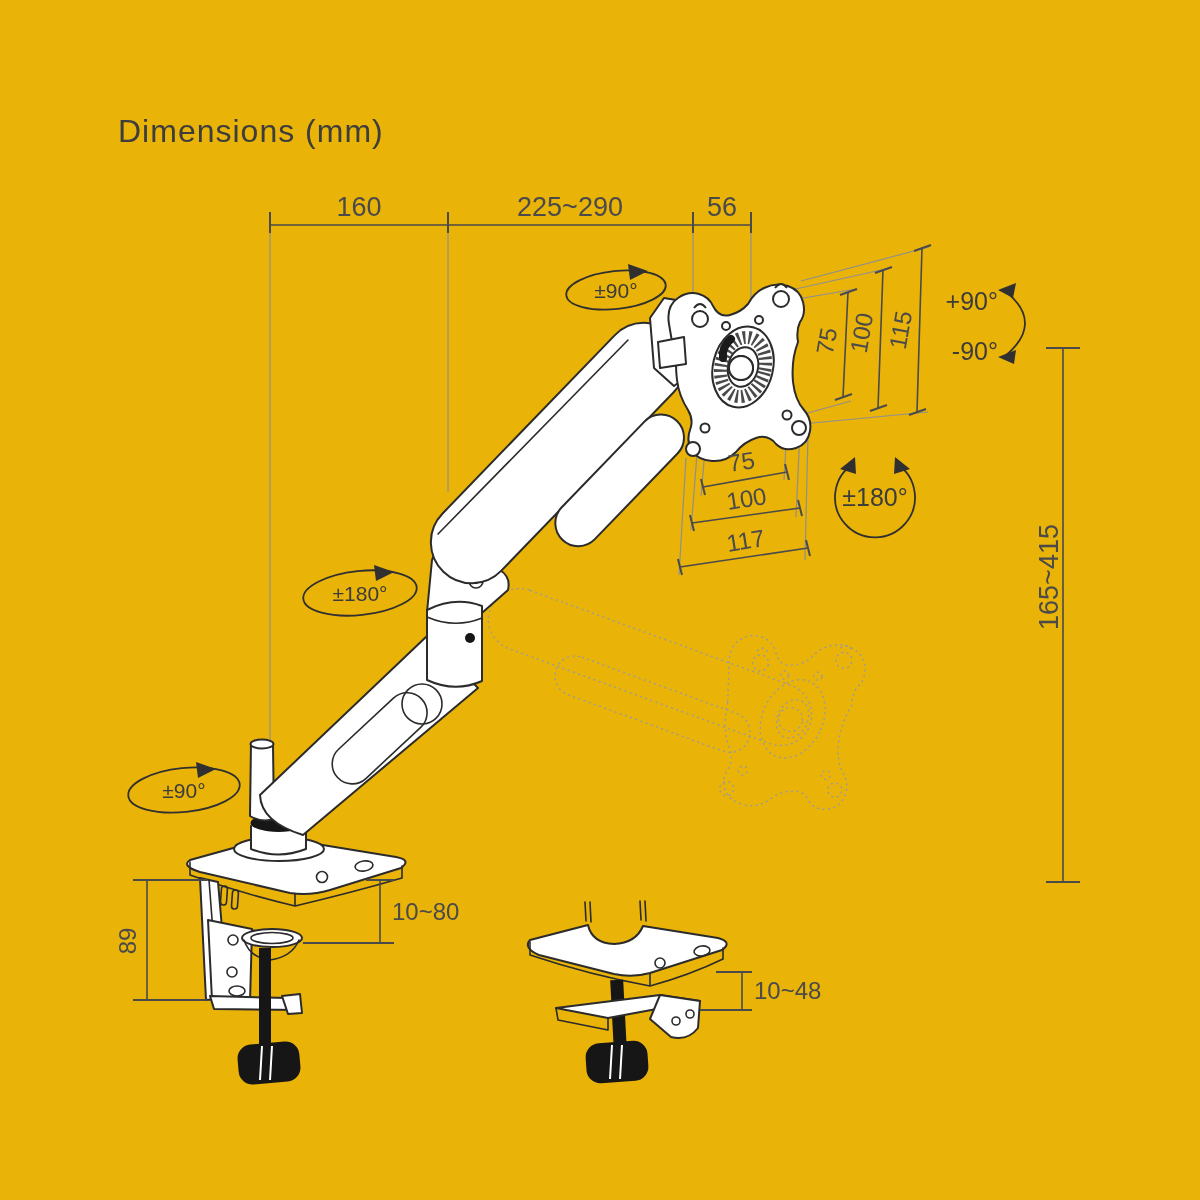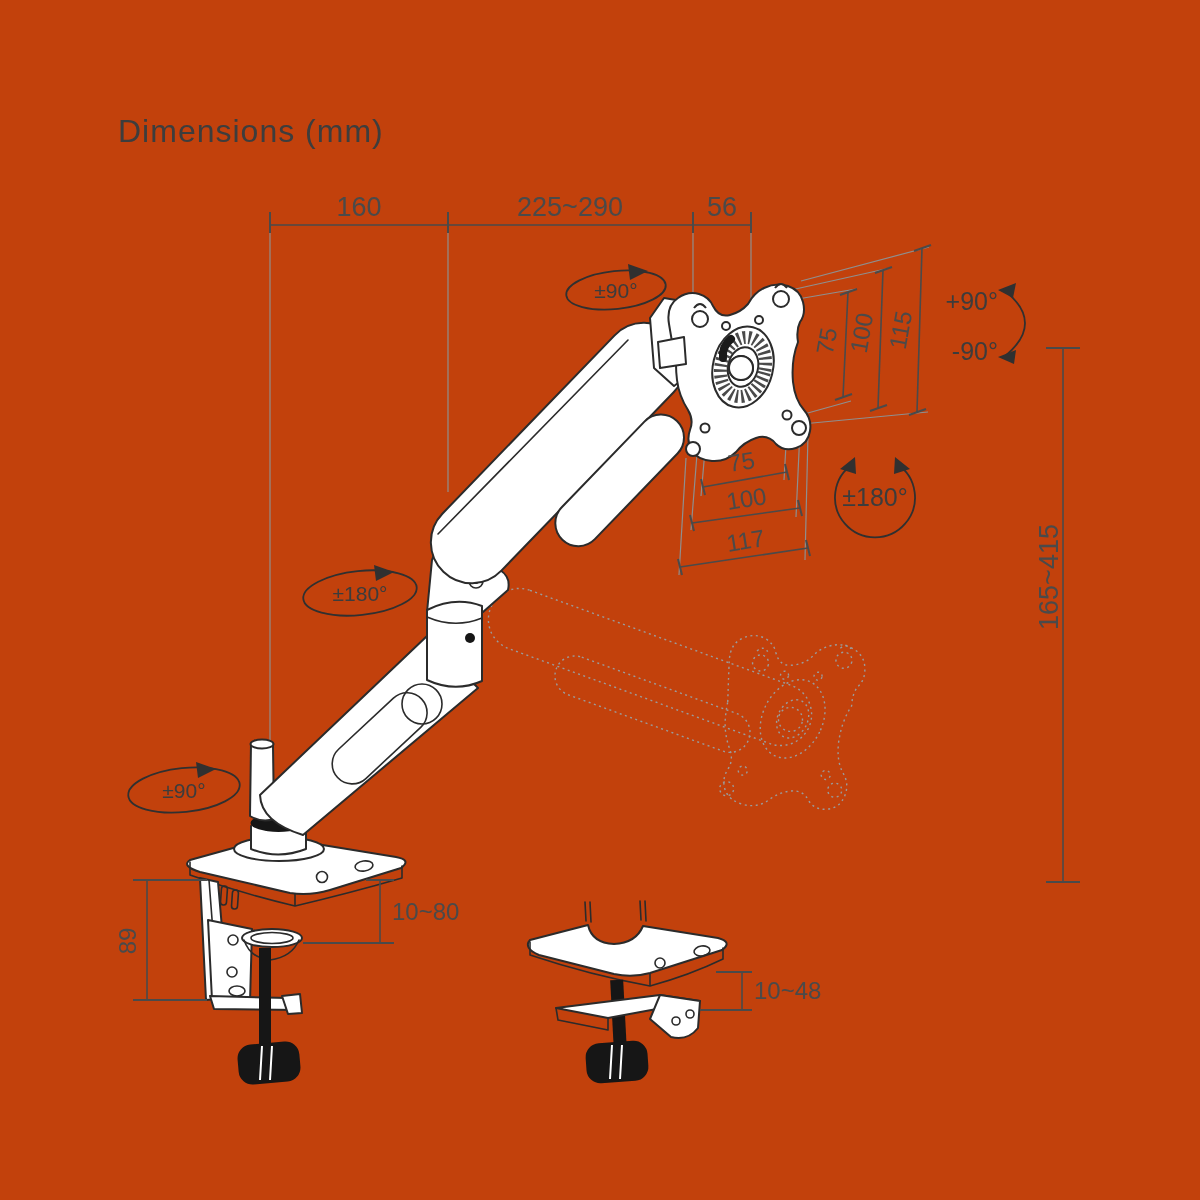--- a/index.html
+++ b/index.html
@@ -1,16 +1,16 @@
 <!DOCTYPE html>
 <html><head>
 <meta charset="utf-8">
 <style>
   html,body{margin:0;padding:0;background:#fff;}
-  .stage{width:1200px;height:1200px;position:relative;background:#c2410c;overflow:hidden;}
+  .stage{width:1200px;height:1200px;position:relative;background:#eab308;overflow:hidden;}
   svg{display:block;}
   text{font-family:"Liberation Sans",sans-serif;fill:#4a4a4a;}
   .title{font-size:32px;fill:#3d3d3d;letter-spacing:1px;}
   .dimtxt{font-size:27px;}
   .dimtxt-s{font-size:24px;}
   .rottxt{font-size:21px;fill:#3c3c3c;}
   .rottxt-l{font-size:25px;fill:#3c3c3c;}
   .dim{stroke:#4a4a4a;stroke-width:1.6;fill:none;}
   .tick{stroke:#4a4a4a;stroke-width:2;fill:none;}
   .ext{stroke:#8f8f8f;stroke-width:1.2;fill:none;}

